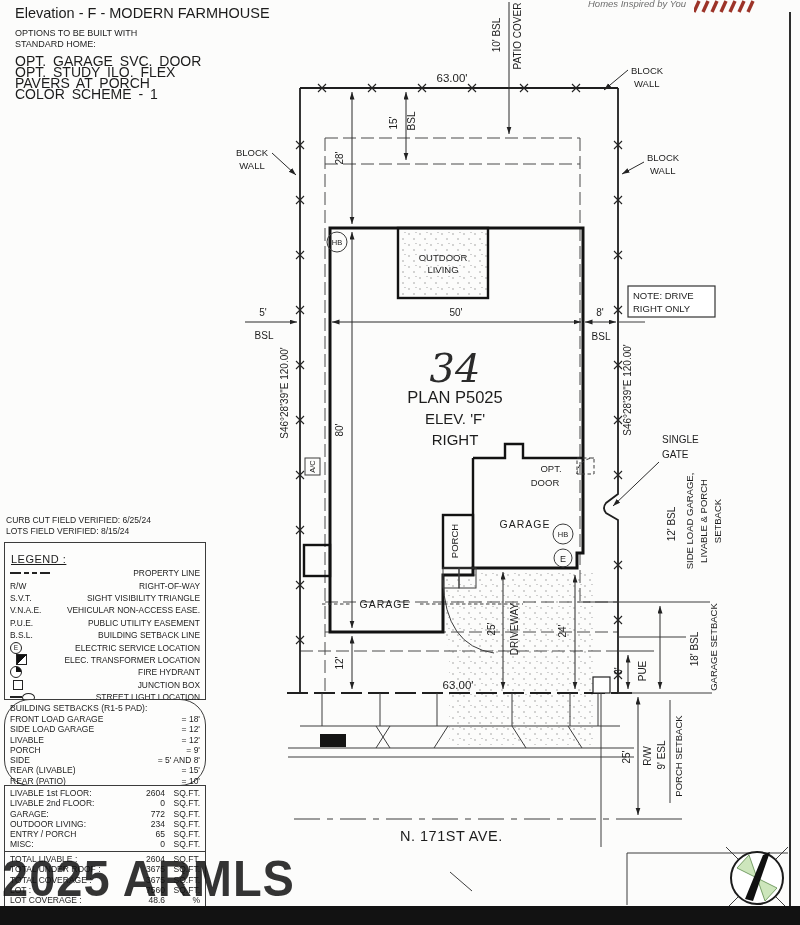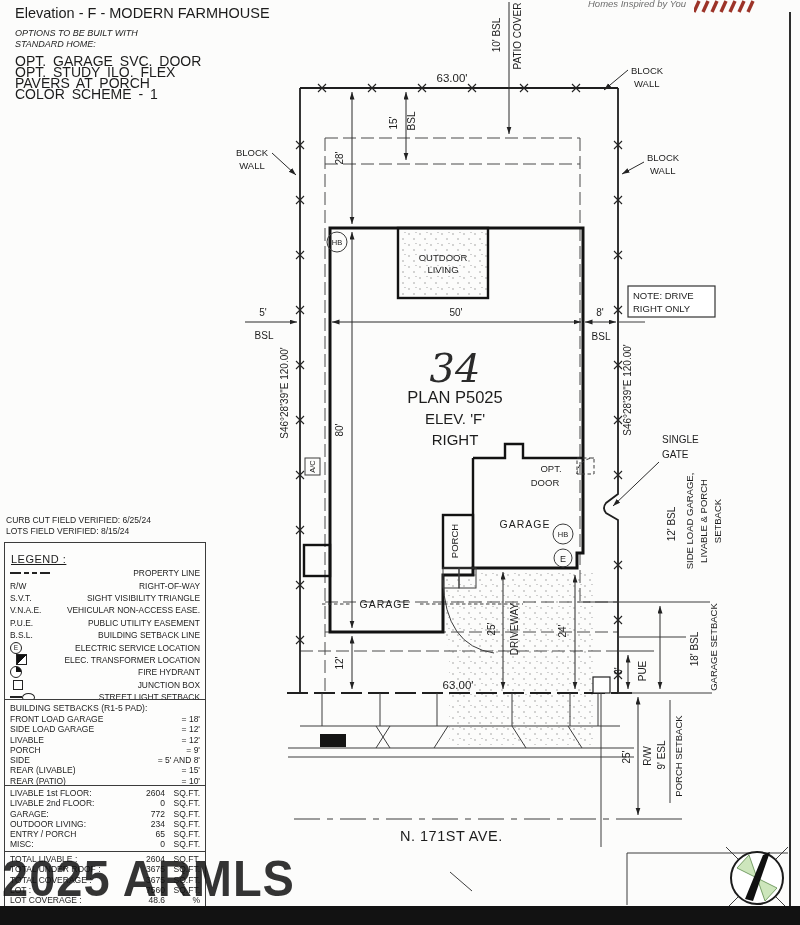--- a/index.html
+++ b/index.html
@@ -3,21 +3,21 @@
 <meta charset="utf-8">
 <style>
   html,body{margin:0;padding:0;background:#e8e8e6;}
   .page{position:relative;width:800px;height:925px;background:#fcfcfb;overflow:hidden;
         font-family:"Liberation Sans",sans-serif;color:#1c1c1c;}
   
   .hdr{position:absolute;left:15px;top:2px;width:300px;z-index:3;}
   .hdr .l1{font-size:17.5px;letter-spacing:.4px;}
   .hdr .l2{font-size:16.5px;margin-top:3px;}
   .hdr .l3{font-size:14.5px;margin-top:3px;}
-  .hdr .opts-intro{font-size:9px;margin-top:7px;line-height:11px;font-style:italic;}
+  .hdr .opts-intro{font-size:9px;margin-top:7px;line-height:11px;}
   .hdr .opts{font-size:14px;margin-top:6px;line-height:11px;word-spacing:3px;}
   
   .logo{position:absolute;left:588px;top:0;z-index:3;display:flex;align-items:flex-start;}
   .logo .tag{font-size:9.5px;font-style:italic;color:#6e6e6e;margin-top:-2px;}
   .logo svg{margin-left:8px;}
   
   .panel{position:absolute;left:4px;width:202px;border:1.5px solid #3c3c3c;background:#fdfdfc;
          box-sizing:border-box;padding:2px 5px;z-index:2;}
   .verified{position:absolute;left:6px;top:515px;font-size:8.5px;line-height:11px;z-index:2;}
   .legendbox{top:542px;height:158px;}
@@ -28,21 +28,21 @@
   .propline{width:40px;height:2px;background:linear-gradient(90deg,#222 0 11px,transparent 11px 14px,#222 14px 19px,transparent 19px 22px,#222 22px 27px,transparent 27px 30px,#222 30px 40px);}
   .ecircle{width:10px;height:10px;border:1px solid #222;border-radius:50%;font-size:6.5px;
            display:flex;align-items:center;justify-content:center;}
   .transformer{width:9px;height:9px;border:1px solid #222;background:linear-gradient(135deg,#111 55%,#fff 55%);margin-left:6px;}
   .hydrant{width:10px;height:10px;border:1px solid #222;border-radius:50%;
            background:conic-gradient(#111 0 90deg,#fff 90deg 360deg);}
   .junction{width:8px;height:8px;border:1.3px solid #222;margin-left:3px;}
   .stlight{display:flex;align-items:center;}
   .stlight .bar{width:12px;height:1.5px;background:#222;}
   .stlight .bulb{width:11px;height:7px;border:1.2px solid #222;border-radius:50%;}
-  .setbox{top:699px;height:87px;}
+  .setbox{top:699px;height:87px;border-radius:26px;}
   .setbox .title{font-size:8.6px;margin:1px 0 1px 0;}
   .srow{display:flex;height:10.3px;font-size:8.5px;}
   .srow .lbl{flex:1;}
   .srow .val{width:62px;text-align:right;}
   .areabox{top:785px;height:67px;}
   .arow{display:flex;height:10.3px;font-size:8.5px;}
   .arow .lbl{flex:1;}
   .arow .num{width:40px;text-align:right;}
   .arow .unit{width:35px;text-align:right;}
   .totbox{top:851px;height:57px;}
@@ -388,21 +388,21 @@
       <span class="sym">
           <span class="junction"></span>
         </span>
       <span class="lbl">JUNCTION BOX</span>
       </div>
     <div class="lrow">
       <span class="sym stlight">
           <span class="bar"></span>
           <span class="bulb"></span>
         </span>
-      <span class="lbl">STREET LIGHT SETBACK</span>
+      <span class="lbl">STREET LIGHT LOCATION</span>
       </div>
   </div>
 
   <div class="panel setbox">
     <div class="title">BUILDING SETBACKS (R1-5 PAD):</div>
     <div class="srow">
         <span class="lbl">FRONT LOAD GARAGE</span>
         <span class="val">= 18'</span>
       </div>
     <div class="srow">

